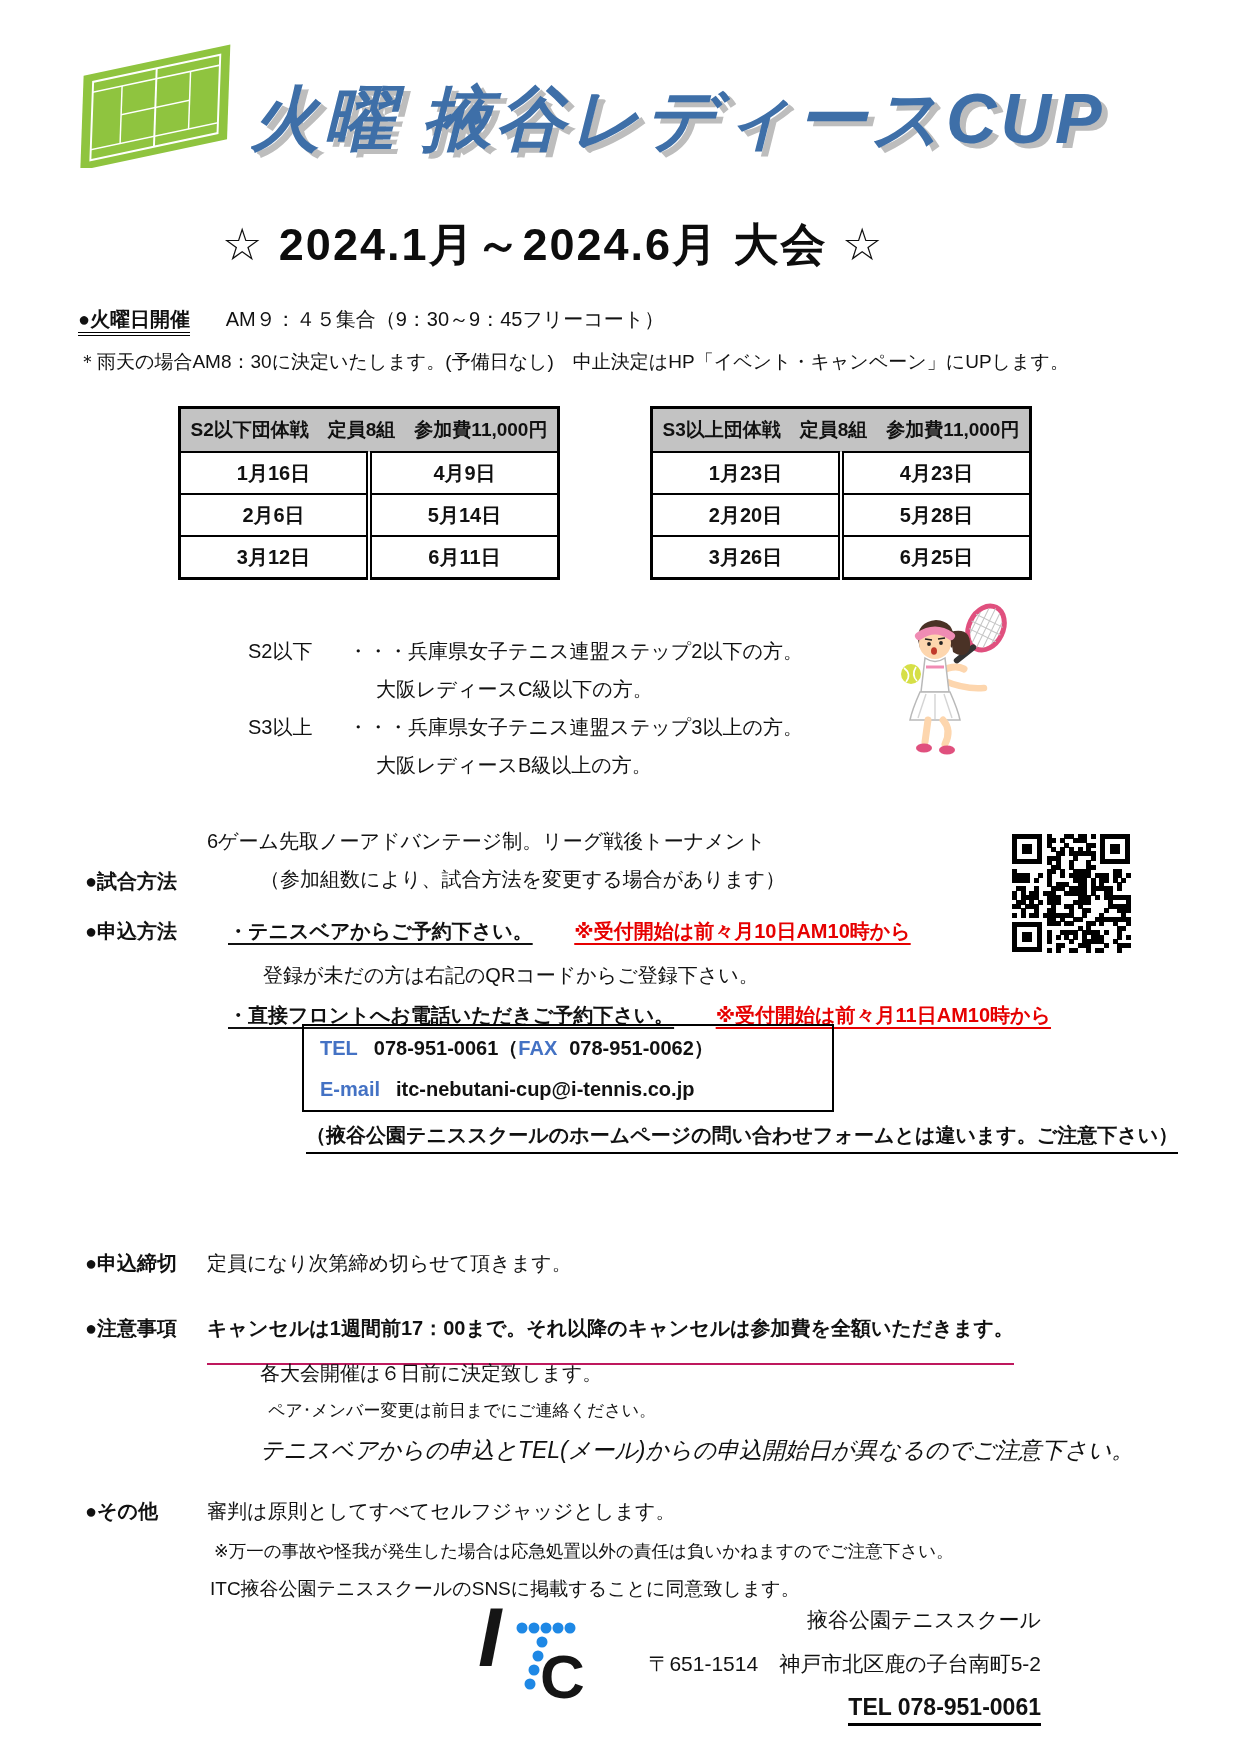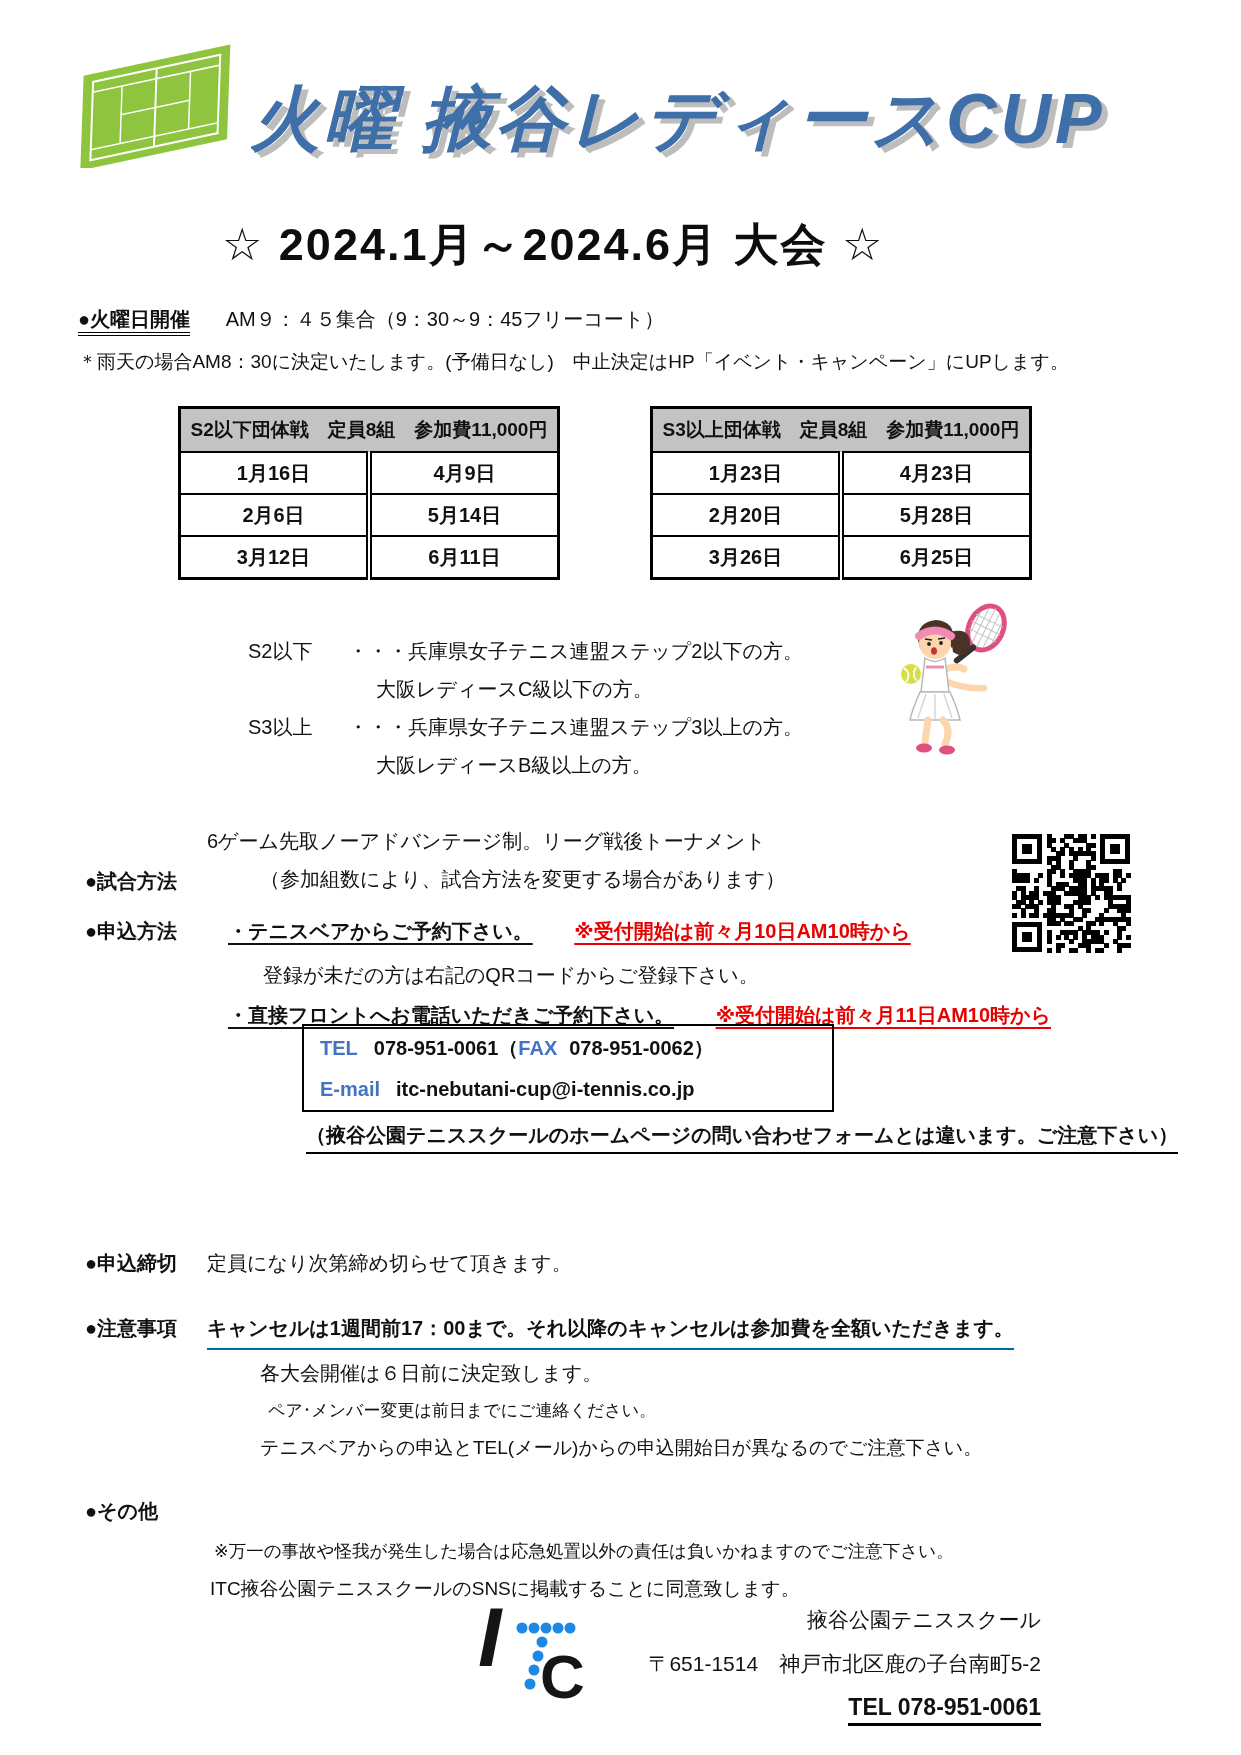--- a/index.html
+++ b/index.html
@@ -57,24 +57,24 @@
                justify-content:space-between;font-weight:bold;font-size:20px;white-space:nowrap;}
   .cl{color:#4472c4;margin-right:16px;}
 
   .row-warning{left:306px;top:1122px;border-bottom:2px solid #000;padding-bottom:4px;}
   .row-payment{left:220px;top:1172px;font-size:23px;}
 
   .lbl-deadline{left:85px;top:1250px;}
   .row-deadline{left:207px;top:1250px;}
 
   .lbl-notes{left:85px;top:1315px;}
-  .row-n1{left:207px;top:1315px;border-bottom:2px solid #0369a1;padding-bottom:7px;}
+  .row-n1{left:207px;top:1315px;border-bottom:2px solid #be185d;padding-bottom:22px;}
   .row-n2{left:260px;top:1360px;}
   .row-n3{left:268px;top:1400px;}
-  .row-n4{left:260px;top:1436px;font-size:19px;}
+  .row-n4{left:260px;top:1436px;font-size:23px;font-style:italic;}
 
   .lbl-others{left:85px;top:1498px;}
   .row-o1{left:207px;top:1498px;}
   .row-o2{left:214px;top:1540px;font-size:17.5px;}
   .row-o3{left:210px;top:1577px;font-size:19px;}
 
   
   .player{position:absolute;left:898px;top:598px;}
   .qr{position:absolute;left:1012px;top:834px;width:118px;height:118px;background:#fff;}
   .qr i{position:absolute;background:#000;display:block;}
@@ -509,20 +509,21 @@
   <div class="t b lbl-deadline">●申込締切</div>
   <div class="t row-deadline">定員になり次第締め切らせて頂きます。</div>
 
   <div class="t b lbl-notes">●注意事項</div>
   <div class="t b row-n1">キャンセルは1週間前17：00まで。それ以降のキャンセルは参加費を全額いただきます。</div>
   <div class="t row-n2">各大会開催は６日前に決定致します。</div>
   <div class="t small row-n3">ペア･メンバー変更は前日までにご連絡ください。</div>
   <div class="t row-n4">テニスベアからの申込とTEL(メール)からの申込開始日が異なるのでご注意下さい。</div>
 
   <div class="t b lbl-others">●その他</div>
+  <div class="t row-o1">審判は原則としてすべてセルフジャッジとします。</div>
   <div class="t row-o2">※万一の事故や怪我が発生した場合は応急処置以外の責任は負いかねますのでご注意下さい。</div>
   <div class="t row-o3">ITC掖谷公園テニススクールのSNSに掲載することに同意致します。</div>
 
   <svg class="logo" width="122" height="104" viewBox="0 0 122 104">
     <text x="0" y="68" font-size="84" font-weight="bold" font-style="italic" fill="#151515" font-family="Liberation Sans, DejaVu Sans, sans-serif">I</text>
     <g fill="#1e88e5">
       <circle cx="44" cy="30" r="5.5"></circle>
         <circle cx="56" cy="30" r="5.5"></circle>
         <circle cx="68" cy="30" r="5.5"></circle>
       <circle cx="80" cy="30" r="5.5"></circle>

